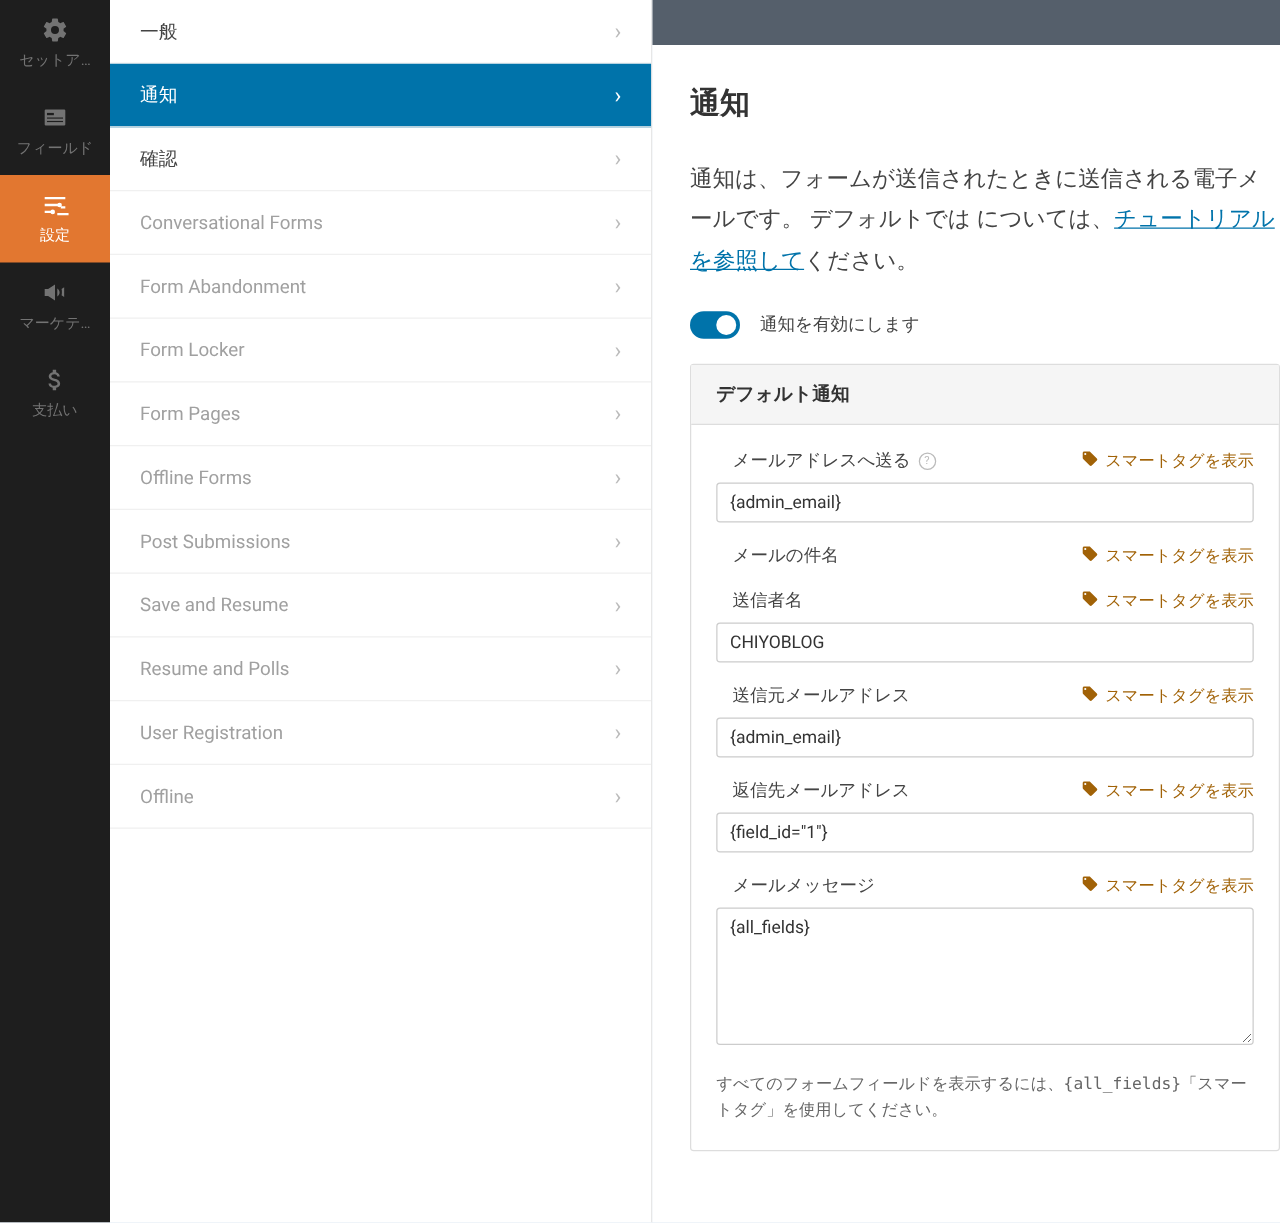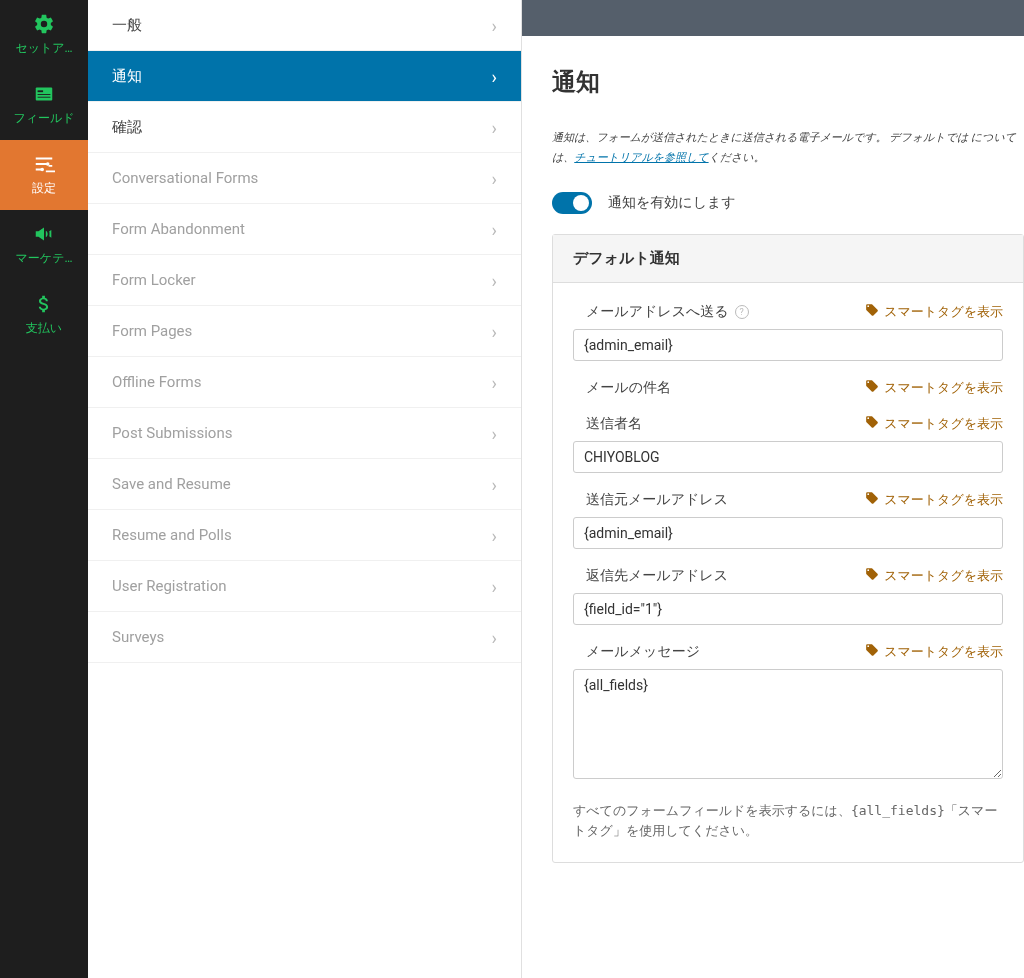--- a/index.html
+++ b/index.html
@@ -1,32 +1,32 @@
 <!DOCTYPE html>
 <html><head>
 <meta charset="utf-8">
 <style>
 * { margin: 0; padding: 0; box-sizing: border-box; font-family: -apple-system, BlinkMacSystemFont, "Segoe UI", Roboto, "Helvetica Neue", Arial, sans-serif; }
 body { background: #eaf0f7; overflow: hidden; }
 .app { display: flex; height: 978px; width: 1024px; }
 .left-nav { width: 88px; background: #1e1e1e; display: flex; flex-direction: column; }
-.nav-item { display: flex; flex-direction: column; align-items: center; justify-content: center; height: 70px; color: #22c55e; cursor: pointer; font-size: 12px; gap: 5px; }
+.nav-item { display: flex; flex-direction: column; align-items: center; justify-content: center; height: 70px; color: #737373; cursor: pointer; font-size: 12px; gap: 5px; }
 .nav-item.active { background: #e27730; color: #fff; }
 .nav-item .icon { display: flex; align-items: center; justify-content: center; }
 .sub-nav { width: 434px; background: #fff; border-right: 1px solid #e0e0e0; overflow-y: auto; }
 .sub-item { display: flex; align-items: center; justify-content: space-between; padding: 0 24px; height: 51px; font-size: 15px; color: #444; cursor: pointer; border-bottom: 1px solid #f0f0f0; }
 .sub-item.active { background: #0073aa; color: #fff; }
 .sub-item.disabled { color: #a0a0a0; }
 .sub-item .chev { color: #bbb; font-size: 18px; }
 .sub-item.active .chev { color: #fff; }
 .main { flex: 1; background: #eaf0f7; display: flex; flex-direction: column; }
 .top-bar { height: 36px; background: #555f6b; }
 .content { flex: 1; background: #fff; margin: 0; padding: 30px 0 0 30px; overflow: hidden; }
 h1.title { font-size: 24px; font-weight: 600; color: #333; margin-bottom: 30px; }
-.desc { font-size: 11px; color: #444; line-height: 1.8; margin-bottom: 8px; font-style: italic; }
+.desc { font-size: 18px; color: #444; line-height: 1.8; margin-bottom: 8px; }
 .desc a { color: #0073aa; text-decoration: underline; }
 .toggle-row { display: flex; align-items: center; gap: 16px; margin: 24px 0 20px; }
 .toggle { width: 40px; height: 22px; background: #0073aa; border-radius: 11px; position: relative; cursor: pointer; }
 .toggle::after { content: ''; position: absolute; width: 16px; height: 16px; background: #fff; border-radius: 50%; top: 3px; right: 3px; }
 .toggle-label { font-size: 14px; color: #444; }
 .panel { border: 1px solid #ddd; border-radius: 3px; }
 .panel-header { background: #f5f5f5; padding: 14px 20px; font-size: 15px; font-weight: 600; color: #333; border-bottom: 1px solid #ddd; }
 .panel-body { padding: 20px; }
 .field { margin-bottom: 18px; }
 .field-head { display: flex; justify-content: space-between; align-items: center; margin-bottom: 8px; margin-left: 13px; }
@@ -134,21 +134,21 @@
       </div>
       <div class="sub-item disabled">
         <span>Resume and Polls</span>
         <span class="chev">›</span>
       </div>
       <div class="sub-item disabled">
         <span>User Registration</span>
         <span class="chev">›</span>
       </div>
       <div class="sub-item disabled">
-        <span>Surveys</span>
+        <span>Offline</span>
         <span class="chev">›</span>
       </div>
     </div>
   <div class="main">
     <div class="top-bar"></div>
     <div class="content">
       <h1 class="title">通知</h1>
       <p class="desc">
         <span>通知は、フォームが送信されたときに送信される電子メールです。 デフォルトでは</span>
         <span>については、</span><a href="#">チュートリアルを参照して</a><span>ください。</span>

